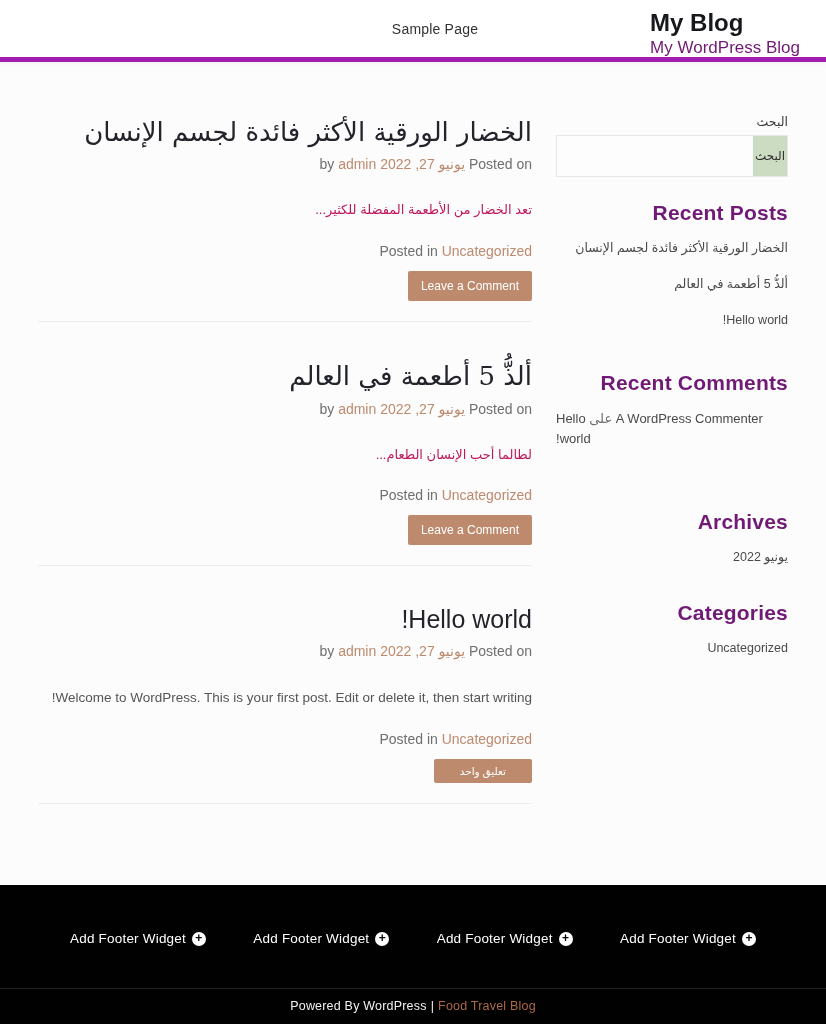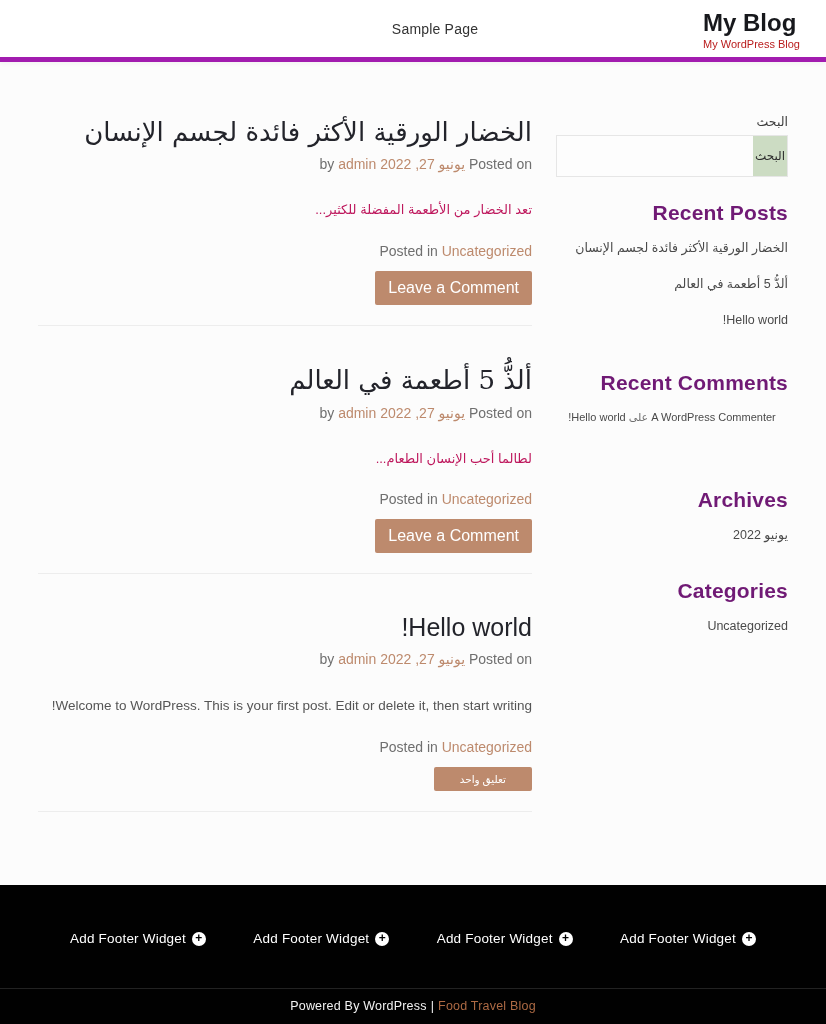--- a/index.html
+++ b/index.html
@@ -13,21 +13,21 @@
     position:relative; height:62px; background:#ffffff;
     border-bottom:5px solid #a21caf; box-shadow:0 2px 4px rgba(0,0,0,.04);
     display:flex; align-items:center; justify-content:center;
   }
   .main-nav a {
     font-size:14px; color:#333; text-decoration:none; letter-spacing:.2px;
     position:relative; left:22px;
   }
   .branding { position:absolute; right:26px; top:9px; text-align:left;margin-left:10px; }
   .site-title { font-size:24px; font-weight:600; color:#17181c; line-height:1.2; text-decoration:none; display:block; }
-  .site-tagline { font-size:11px; color:#b91c1c; margin-top:0px; }
+  .site-tagline { font-size:17px; color:#701a75; margin-top:0px; }
 
   
   .page { direction:rtl; width:750px; margin:0 auto; display:flex; gap:24px; padding-top:52px; }
   .content-col { width:494px; }
   .sidebar { width:232px; }
 
   
   article.post { text-align:right; }
   .post-title {
     font-family:"DejaVu Serif","DejaVu Sans",serif;
@@ -36,21 +36,21 @@
   .post-title.latin { font-family:"Liberation Sans","DejaVu Sans",sans-serif; font-weight:500; font-size:25px; }
   .post-meta { font-size:14px; color:#6f6f6f; margin-bottom:28px; }
   .post-meta a { color:#bd8a6d; text-decoration:none; }
   .post-excerpt { font-size:13px; color:#be185d; line-height:1.6; margin-bottom:22px; }
   .post-excerpt.latin { font-size:13.5px; color:#555; }
   .posted-in { font-size:14px; color:#6f6f6f; margin-bottom:12px; }
   .posted-in a { color:#bd8a6d; text-decoration:none; }
   .comment-btn-row { display:flex; justify-content:flex-start; margin-bottom:20px; }
   .comment-btn {
     background:#bd8a6d; color:#ffffff; border:none; cursor:pointer;
-    font-size:16px; padding:8px 13px; border-radius:2px;
+    font-size:12px; padding:8px 13px; border-radius:2px;
     font-family:"Liberation Sans","DejaVu Sans",sans-serif;
   }
   .comment-btn.small { font-size:10.5px; padding:6px 26px; }
   .post-sep { border:none; border-top:1px solid #ededed; margin:18px 0 36px 0; }
   article.post:nth-of-type(2) .post-title { margin-top:2px; }
 
   
   .widget { margin-bottom:34px; }
   .search-label { display:block; text-align:right; font-size:12.5px; color:#3c3c3c; margin-bottom:6px; }
   .search-row { direction:ltr; display:flex; height:42px; border:1px solid #e6e6e6; background:#fdfdfd; }
@@ -62,21 +62,21 @@
     width:68px; background:#ccdcc3; border:none; cursor:pointer;
     font-size:12px; color:#2e2e2e; font-family:"Liberation Sans","DejaVu Sans",sans-serif;
   }
   .widget-title {
     direction:ltr; text-align:right; font-size:21px; font-weight:700; color:#701a75;
     margin-bottom:14px; letter-spacing:.2px;
   }
   .widget ul { list-style:none; }
   .widget li { font-size:12.5px; color:#4a4a4a; text-align:right; margin-bottom:17px; line-height:1.5; }
   .widget li a { color:#4a4a4a; text-decoration:none; }
-  .recent-comments-list li { text-align:center; font-size:11px; color:#6f6f6f; }
+  .recent-comments-list li { text-align:left; font-size:13px; color:#6f6f6f; }
   .recent-comments-list a { color:#bd8a6d; text-decoration:none; }
   .widget.recent-comments { margin-bottom:62px; }
   .widget.search-widget { margin-bottom:24px; }
   .widget.recent-posts { margin-bottom:42px; }
 
   
   .site-footer { position:absolute; left:0; bottom:0; width:826px; background:#010101; }
   .footer-widgets {
     display:flex; justify-content:space-between; align-items:center;
     padding:46px 70px 42px 70px;

